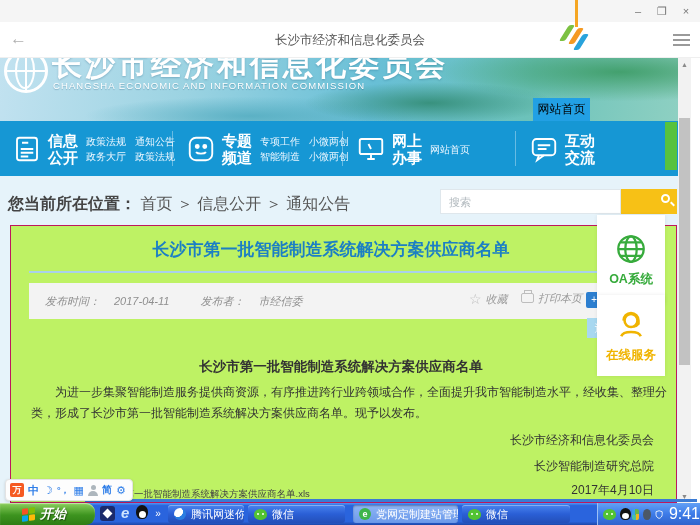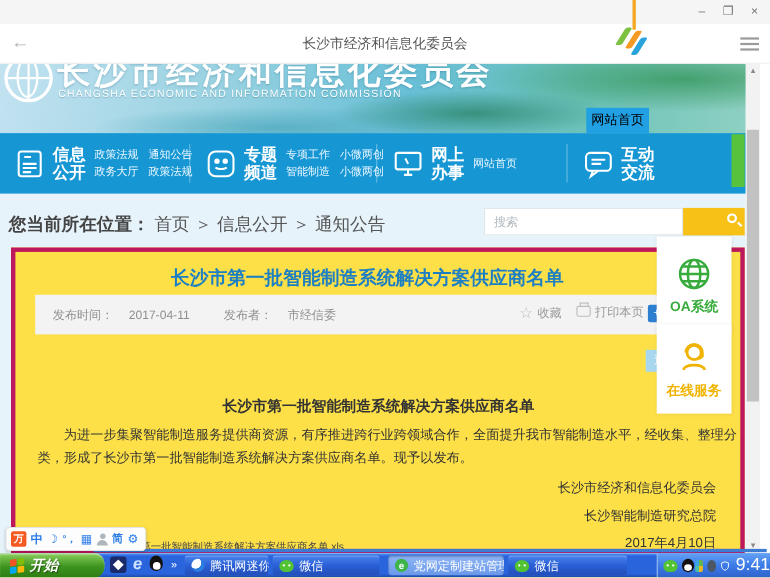--- a/index.html
+++ b/index.html
@@ -51,24 +51,24 @@
   .breadcrumb b { font-weight:bold; color:#444; }
   .breadcrumb span { color:#555; }
 
   .search-input { position:absolute; left:440px; top:131px; width:181px; height:25px; border:1px solid #dfe7ec; background:#fff; font-size:11px; color:#333; padding:0 8px; outline:none; }
   .search-input::placeholder { color:#b0b8bd; }
   .search-btn { position:absolute; left:621px; top:131px; width:56px; height:25px; background:#f7c116; border:none; }
   .mag { position:absolute; right:7px; top:5px; width:9px; height:9px; border:2px solid #fff; border-radius:50%; }
   .mag:after { content:""; position:absolute; left:7px; top:7px; width:5px; height:2px; background:#fff; transform:rotate(45deg); }
 
   
-  .content-box { position:absolute; left:10px; top:167px; width:667px; height:278px; background:#fde047; border:4px solid #be185d; }
+  .content-box { position:absolute; left:10px; top:167px; width:667px; height:278px; background:#bef264; border:1px solid #be185d; }
   .art-title { position:absolute; left:0; top:12px; width:640px; text-align:center; font-size:17px; font-weight:bold; color:#1c7fc4; }
   .art-hr { position:absolute; left:18px; top:45px; width:627px; height:2px; background:#a9d1ea; }
-  .metabar { position:absolute; left:18px; top:39px; width:627px; height:36px; background:#f3f3f3; }
+  .metabar { position:absolute; left:18px; top:57px; width:627px; height:36px; background:#f3f3f3;font-style:italic; }
   .meta-text { position:absolute; left:16px; top:11px; font-size:11px; color:#8f8f8f; }
   .meta-text span { margin-right:14px; }
   .fav { position:absolute; left:440px; top:8px; font-size:11px; color:#9a9a9a; }
   .fav .star { font-size:14px; color:#bdbdbd; margin-right:4px; vertical-align:-1px; }
   .print { position:absolute; left:492px; top:8px; font-size:11px; color:#9a9a9a; }
   .print-ico { display:inline-block; width:13px; height:10px; border:1.5px solid #bdbdbd; border-radius:2px; position:relative; vertical-align:-1px; margin-right:4px; }
   .print-ico:before { content:""; position:absolute; left:2px; top:-4px; width:6px; height:3px; border:1.5px solid #bdbdbd; border-bottom:none; }
   .share-btn { position:absolute; left:557px; top:9px; width:16px; height:16px; background:#2d7fd0; border-radius:2px; color:#fff; font-size:10px; text-align:center; line-height:16px; }
   .body-title { position:absolute; left:0; top:132px; width:660px; text-align:center; font-size:13.5px; font-weight:bold; color:#333; }
   .body-para { position:absolute; left:20px; top:156px; width:640px; font-size:12px; line-height:21px; color:#333; text-indent:2em; }
@@ -102,21 +102,21 @@
   .ime .person:before { content:""; position:absolute; left:3px; top:0; width:5px; height:5px; border-radius:50%; background:#adb6bd; }
   .ime .person:after { content:""; position:absolute; left:0; top:6px; width:10px; height:5px; border-radius:5px 5px 0 0; background:#adb6bd; }
 
   .blue-line { position:absolute; left:85px; top:499px; width:612px; height:3px; background:#3b7bd4; z-index:25; }
 
   
   .taskbar { position:absolute; left:0; top:503px; width:700px; height:22px; z-index:40;
     background:linear-gradient(180deg,#5398f5 0%,#2a64dd 12%,#2a64dd 84%,#1d47a8 100%); }
   .start-btn { position:absolute; left:0; top:0; width:95px; height:22px; border-radius:0 9px 9px 0;
     background:linear-gradient(180deg,#8cd05e 0%,#3d941f 55%,#2e7d14 100%); box-shadow:inset 0 1px 1px rgba(255,255,255,.5);
-    display:flex; align-items:center; padding-left:9px; gap:5px; }
+    display:flex; align-items:center; padding-left:22px; gap:5px; }
   .start-label { color:#fff; font-size:13px; font-weight:bold; font-style:italic; text-shadow:1px 1px 1px rgba(0,0,0,.4); }
   .winlogo { width:13px; height:13px; display:grid; grid-template-columns:6px 6px; grid-template-rows:6px 6px; gap:1px; transform:skewY(-8deg); }
   .winlogo i { border-radius:1px; } .wl1{background:#f35325}.wl2{background:#81bc06}.wl3{background:#05a6f0}.wl4{background:#ffba08}
   .quick { position:absolute; left:100px; top:2px; display:flex; align-items:center; gap:6px; }
   .q-pet { width:15px; height:15px; background:#1b2a6b; border-radius:3px; position:relative; }
   .q-pet:before { content:""; position:absolute; left:4px; top:4px; width:7px; height:7px; background:#fff; transform:rotate(45deg); }
   .q-ie { color:#cfe4ff; font-size:15px; font-weight:bold; font-style:italic; line-height:16px; }
   .q-qq { width:14px; height:16px; position:relative; }
   .q-qq:before { content:""; position:absolute; left:1px; top:0; width:12px; height:14px; background:#111; border-radius:50% 50% 45% 45%; }
   .q-qq:after { content:""; position:absolute; left:3.5px; top:6px; width:7px; height:7px; background:#fff; border-radius:50%; }

